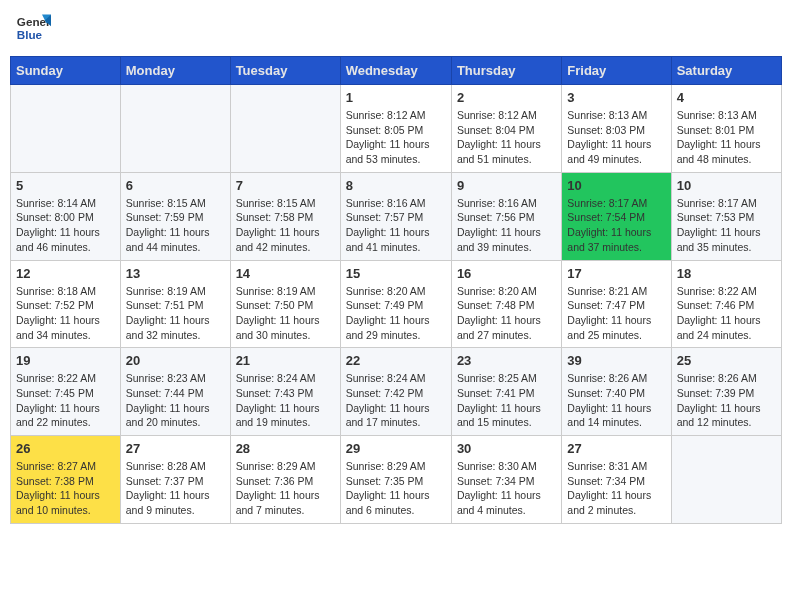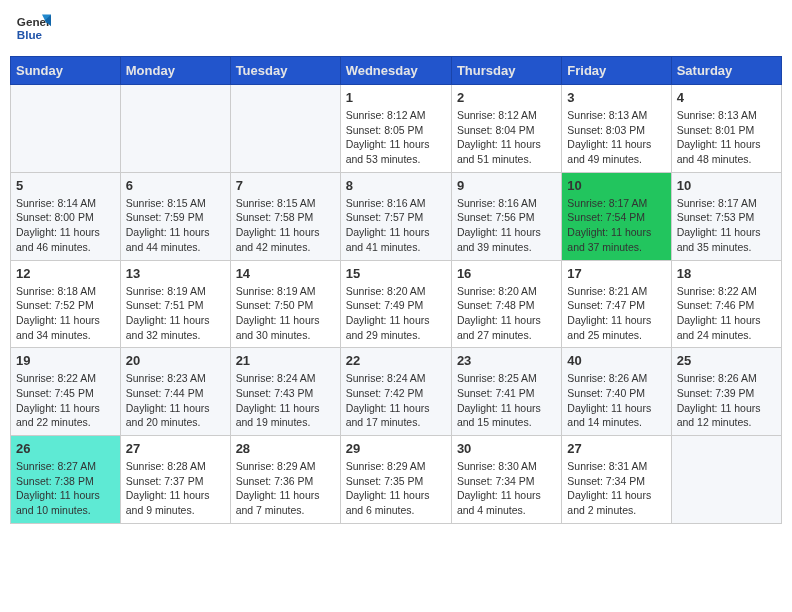--- a/index.html
+++ b/index.html
@@ -279,36 +279,36 @@
 and 17 minutes.</div>
         </td>
         <td style="background: rgb(245, 247, 250);">
           <span class="day-num">23</span>
           <div class="day-info" style="white-space: pre-line;">Sunrise: 8:25 AM
 Sunset: 7:41 PM
 Daylight: 11 hours
 and 15 minutes.</div>
         </td>
         <td style="background: rgb(245, 247, 250);">
-          <span class="day-num">40</span>
+          <span class="day-num">39</span>
           <div class="day-info" style="white-space: pre-line;">Sunrise: 8:26 AM
 Sunset: 7:40 PM
 Daylight: 11 hours
 and 14 minutes.</div>
         </td>
         <td style="background: rgb(245, 247, 250);">
           <span class="day-num">25</span>
           <div class="day-info" style="white-space: pre-line;">Sunrise: 8:26 AM
 Sunset: 7:39 PM
 Daylight: 11 hours
 and 12 minutes.</div>
         </td>
       </tr>
       <tr>
-        <td style="background: #5eead4; margin-top: 18px;">
+        <td style="background: #fde047; margin-top: 18px;">
           <span class="day-num">26</span>
           <div class="day-info" style="white-space: pre-line;">Sunrise: 8:27 AM
 Sunset: 7:38 PM
 Daylight: 11 hours
 and 10 minutes.</div>
         </td>
         <td style="background: rgb(255, 255, 255);">
           <span class="day-num">27</span>
           <div class="day-info" style="white-space: pre-line;">Sunrise: 8:28 AM
 Sunset: 7:37 PM

